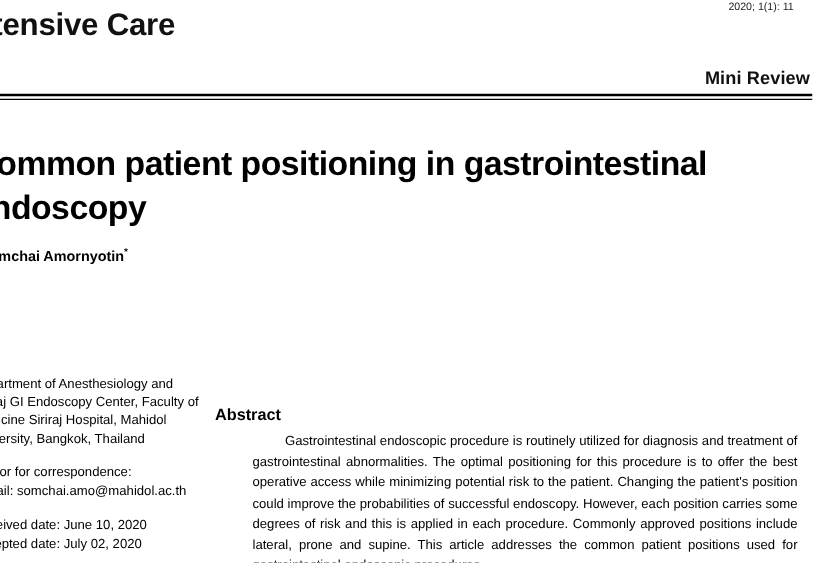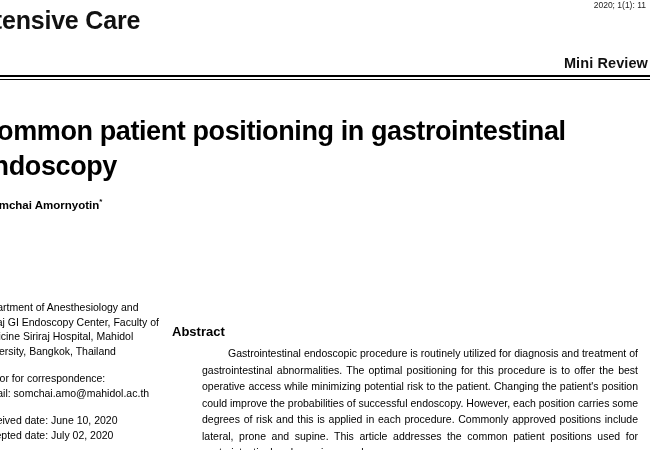--- a/index.html
+++ b/index.html
@@ -39,21 +39,21 @@
     color: #111111;
     line-height: 30px;
     white-space: nowrap;
     margin-top: 1px;
   }
 
   
   .issue-line {
     position: absolute;
     top: 0px;
-    right: 4px;
+    right: 15px;
     text-align: center;
     font-size: 8.5px;
     line-height: 11px;
     color: #222222;
   }
 
   
   .section-bar {
     position: absolute;
     top: 55px;

